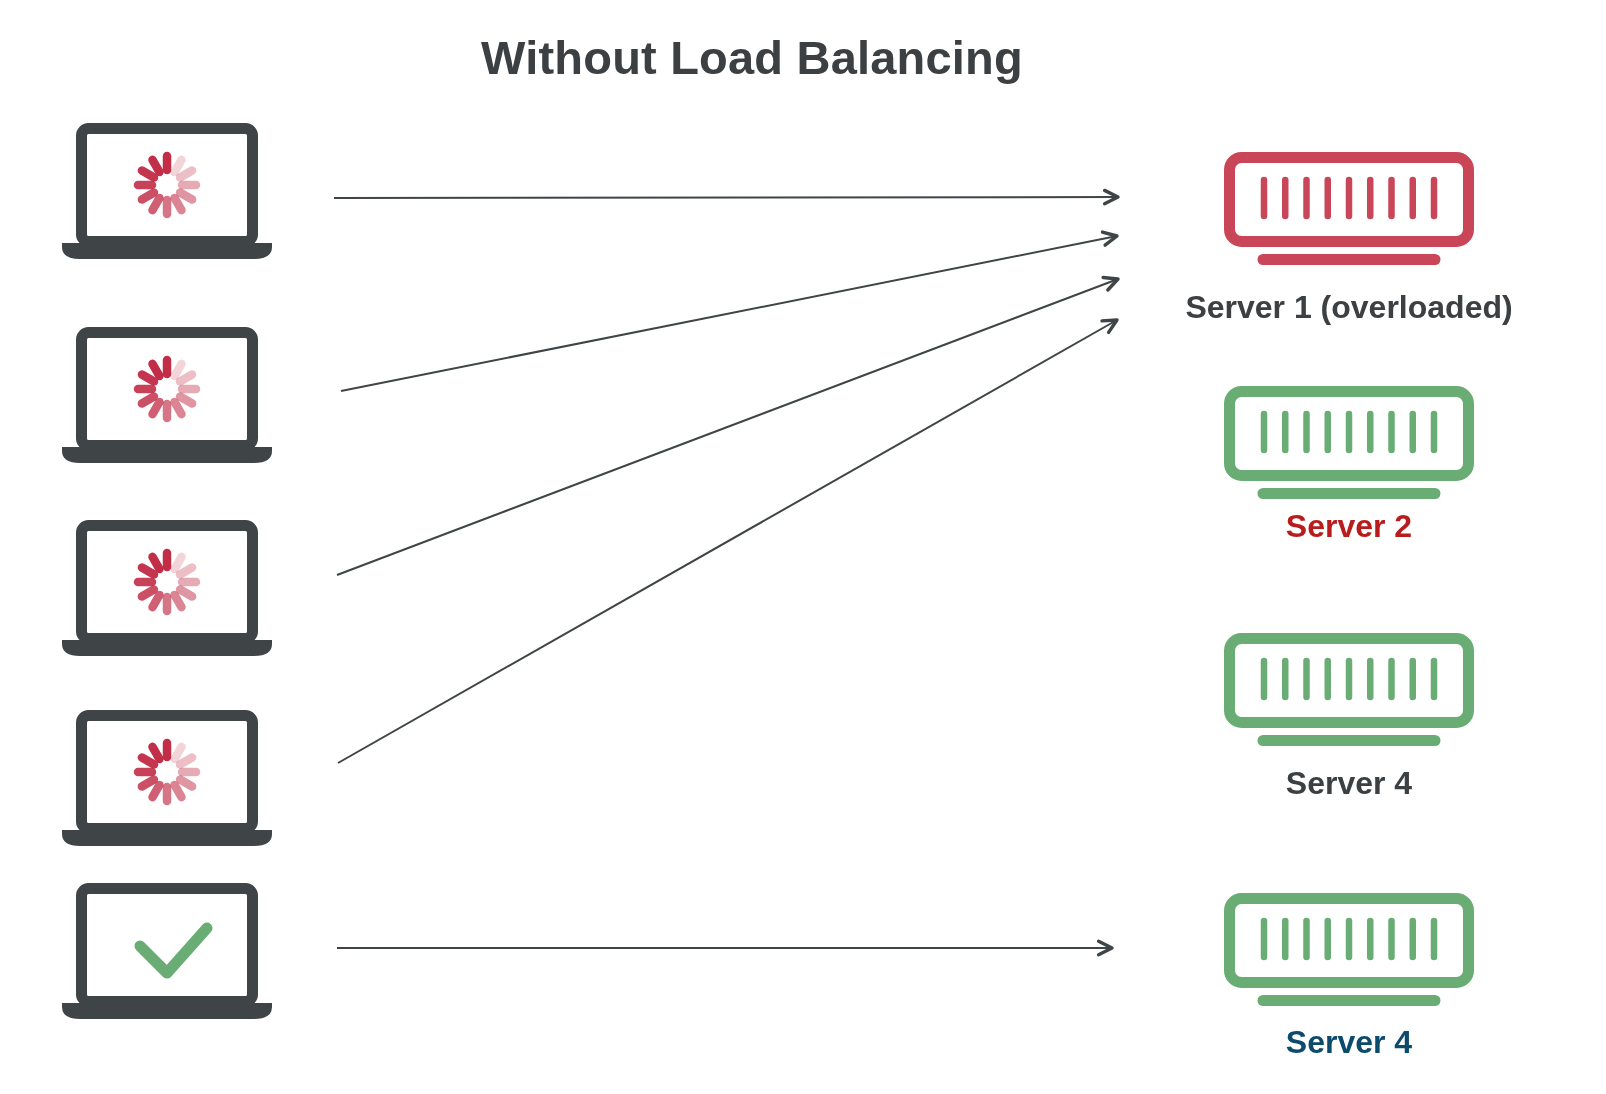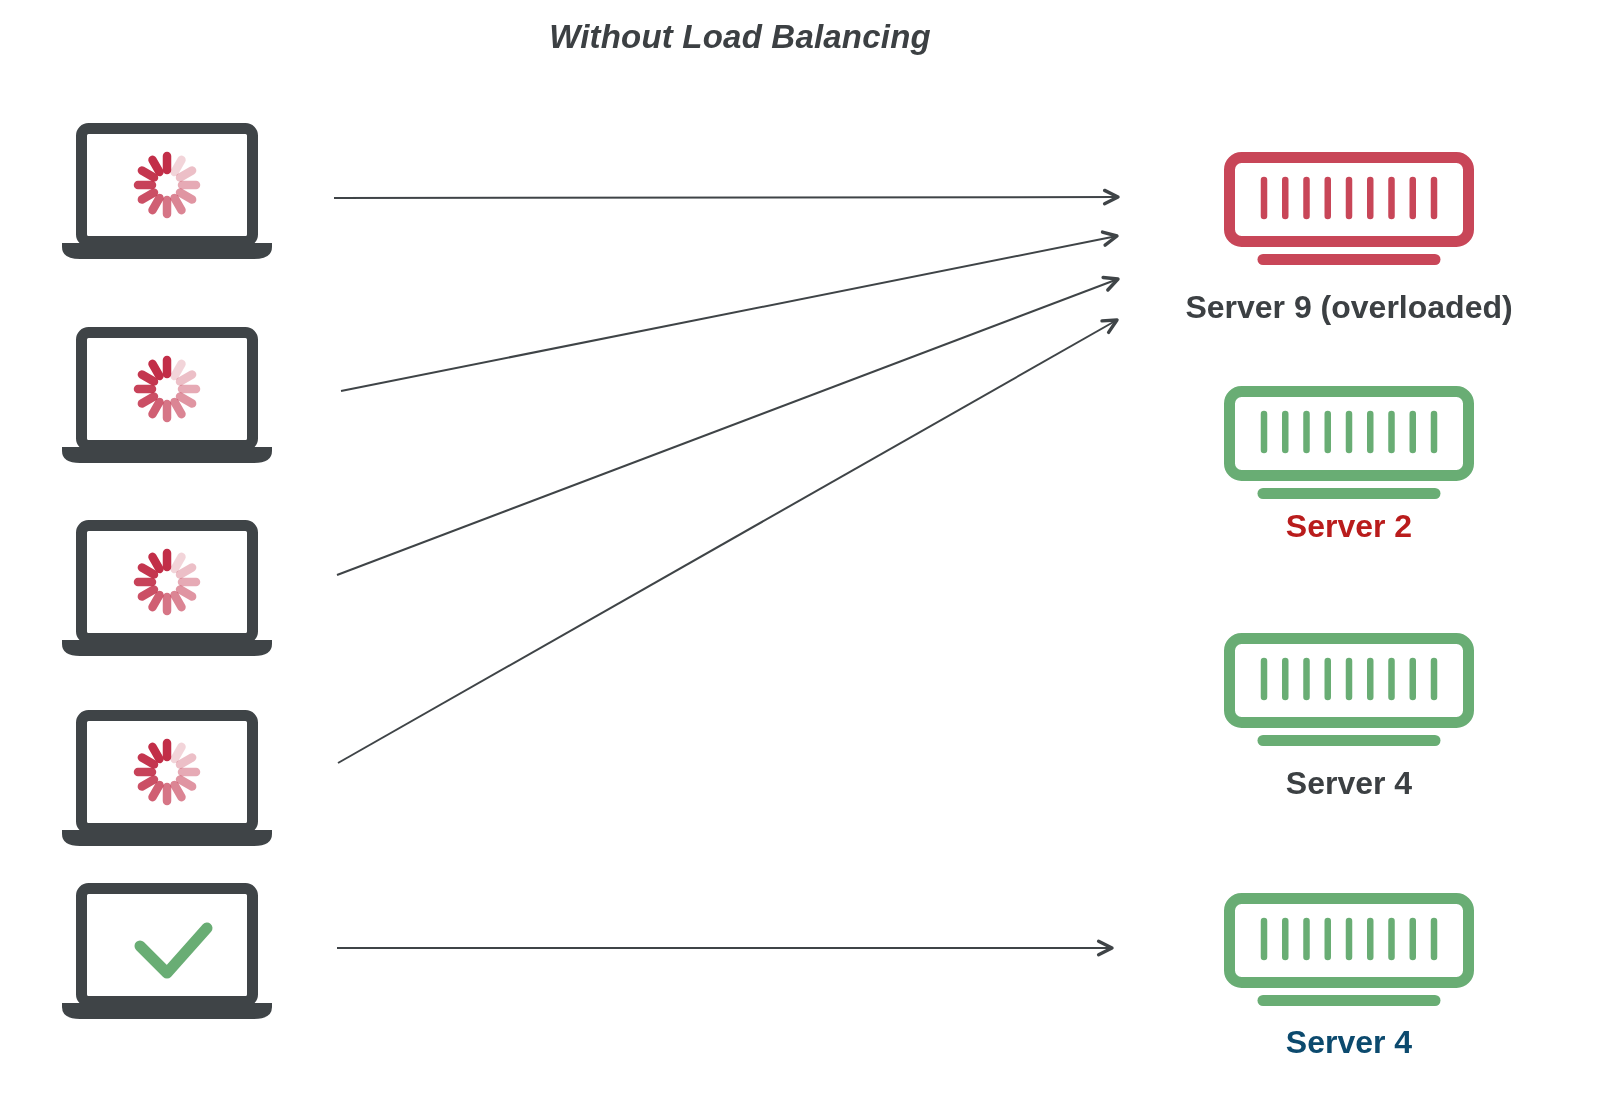--- a/index.html
+++ b/index.html
@@ -7,26 +7,25 @@
     position:relative;
     width:1606px;height:1094px;
     background:#ffffff;
     font-family:"Liberation Sans", sans-serif;
     overflow:hidden;
   }
   .title{
     position:absolute;
     top:18px;left:740px;
     transform:translateX(-50%);
-    margin:0;
-    font-size:33px;
+    margin:12px;
+    font-size:47px;
     font-weight:700;
     letter-spacing:0.2px;
     white-space:nowrap;
-    font-style:italic;
   }
   #arrows-layer{
     position:absolute;inset:0;
     width:1606px;height:1094px;
     pointer-events:none;
   }
   .client, .server{position:absolute;}
   .server-label{
     position:absolute;
     transform:translateX(-50%);
@@ -151,21 +150,21 @@
             <line x1="82.5" y1="28" x2="82.5" y2="64" stroke="#C84658" stroke-width="6.5" stroke-linecap="round"></line>
             <line x1="103.75" y1="28" x2="103.75" y2="64" stroke="#C84658" stroke-width="6.5" stroke-linecap="round"></line>
             <line x1="125" y1="28" x2="125" y2="64" stroke="#C84658" stroke-width="6.5" stroke-linecap="round"></line>
             <line x1="146.25" y1="28" x2="146.25" y2="64" stroke="#C84658" stroke-width="6.5" stroke-linecap="round"></line>
             <line x1="167.5" y1="28" x2="167.5" y2="64" stroke="#C84658" stroke-width="6.5" stroke-linecap="round"></line>
             <line x1="188.75" y1="28" x2="188.75" y2="64" stroke="#C84658" stroke-width="6.5" stroke-linecap="round"></line>
             <line x1="210" y1="28" x2="210" y2="64" stroke="#C84658" stroke-width="6.5" stroke-linecap="round"></line>
           </g>
           <line x1="39" y1="107.5" x2="211" y2="107.5" stroke="#C84658" stroke-width="11" stroke-linecap="round"></line>
         </svg></div>
-      <div class="server-label" style="left: 1349px; top: 291px; color: rgb(60, 64, 67);">Server 9 (overloaded)</div>
+      <div class="server-label" style="left: 1349px; top: 291px; color: rgb(60, 64, 67);">Server 1 (overloaded)</div>
       <div class="server" style="left: 1224px; top: 386px;"><svg width="250" height="116" viewBox="0 0 250 116" xmlns="http://www.w3.org/2000/svg">
           <rect x="5.5" y="5.5" width="239" height="84" rx="12" fill="#ffffff" stroke="#69AD74" stroke-width="11"></rect>
           <g>
             <line x1="40" y1="28" x2="40" y2="64" stroke="#69AD74" stroke-width="6.5" stroke-linecap="round"></line>
             <line x1="61.25" y1="28" x2="61.25" y2="64" stroke="#69AD74" stroke-width="6.5" stroke-linecap="round"></line>
             <line x1="82.5" y1="28" x2="82.5" y2="64" stroke="#69AD74" stroke-width="6.5" stroke-linecap="round"></line>
             <line x1="103.75" y1="28" x2="103.75" y2="64" stroke="#69AD74" stroke-width="6.5" stroke-linecap="round"></line>
             <line x1="125" y1="28" x2="125" y2="64" stroke="#69AD74" stroke-width="6.5" stroke-linecap="round"></line>
             <line x1="146.25" y1="28" x2="146.25" y2="64" stroke="#69AD74" stroke-width="6.5" stroke-linecap="round"></line>
             <line x1="167.5" y1="28" x2="167.5" y2="64" stroke="#69AD74" stroke-width="6.5" stroke-linecap="round"></line>

